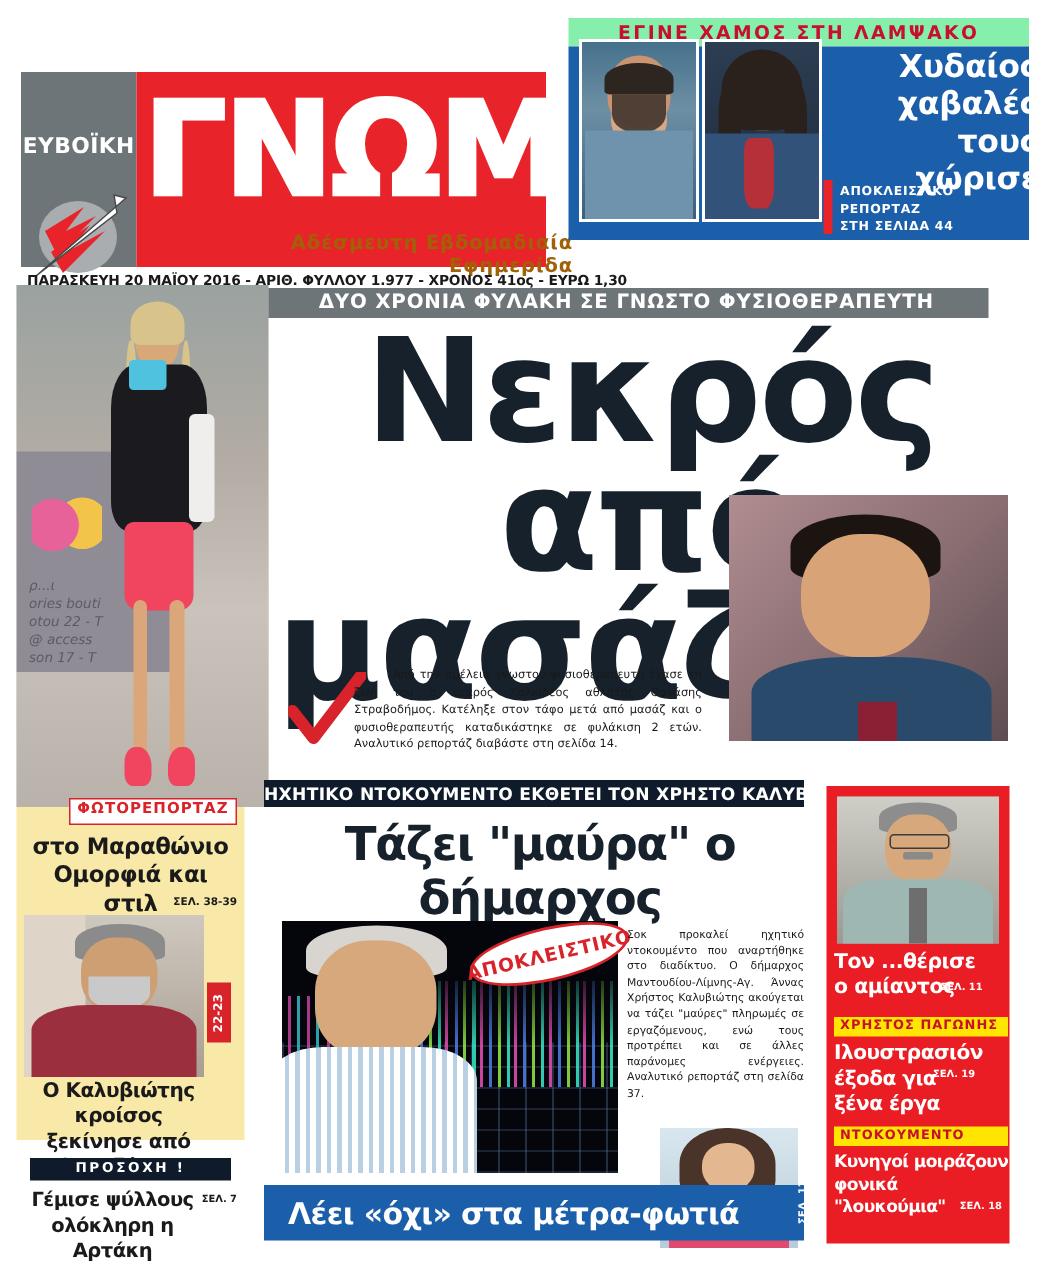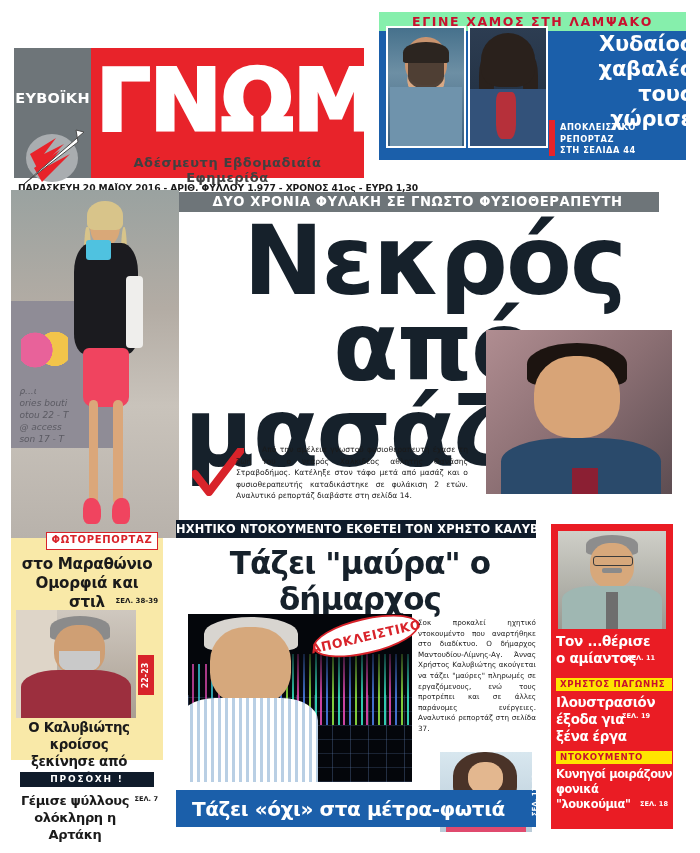--- a/index.html
+++ b/index.html
@@ -31,23 +31,24 @@
     position:absolute;left:96px;top:22px;width:266px;height:96px;
     color:#ffffff;font-weight:bold;font-size:86px;line-height:92px;
     letter-spacing:-1px;
     -webkit-text-stroke:3px #ffffff;
     text-align:center;
     font-family:"DejaVu Sans","Liberation Sans",sans-serif;
     white-space:nowrap;
   }
   .mh-sub{
     position:absolute;left:91px;top:123px;width:273px;
-    text-align:center;color:#404040;font-size:13px;font-weight:bold;
+    text-align:right;color:#a16207;font-size:13px;font-weight:bold;
     letter-spacing:.6px;
     font-family:"DejaVu Sans","Liberation Sans",sans-serif;
+    padding-left:18px;
   }
   
   .mh-bolt{position:absolute;left:22px;top:92px;width:70px;height:62px;}
 
   .mh-dateline{
     position:absolute;left:18px;top:150px;width:360px;
     font-size:9.2px;font-weight:bold;color:#1a1a1a;letter-spacing:-.1px;
     white-space:nowrap;
   }
 
@@ -518,21 +519,21 @@
     <div class="txt">ΑΠΟΚΛΕΙΣΤΙΚΟ</div>
   </div>
   <div class="mayor-body">Σοκ προκαλεί ηχητικό ντοκουμέντο που αναρτήθηκε στο διαδίκτυο. Ο δήμαρχος Μαντουδίου-Λίμνης-Αγ. Άννας Χρήστος Καλυβιώτης ακούγεται να τάζει "μαύρες" πληρωμές σε εργαζόμενους, ενώ τους προτρέπει και σε άλλες παράνομες ενέργειες. Αναλυτικό ρεπορτάζ στη σελίδα 37.</div>
   <div class="girl-photo">
     <div class="gp-bg"></div>
       <div class="gp-hair"></div>
       <div class="gp-faceTop"></div>
       <div class="gp-shirt"></div>
   </div>
   <div class="blue-bar">
-    <div class="t">Τάζει «όχι» στα μέτρα-φωτιά</div>
+    <div class="t">Λέει «όχι» στα μέτρα-φωτιά</div>
   </div>
   <div class="sel1213">
       <span>ΣΕΛ. 12-13</span>
     </div>
 
   <div class="red-col"></div>
   <div class="rc-photo">
     <div class="rc-bg"></div>
       <div class="rc-hair"></div>
       <div class="rc-face"></div>

